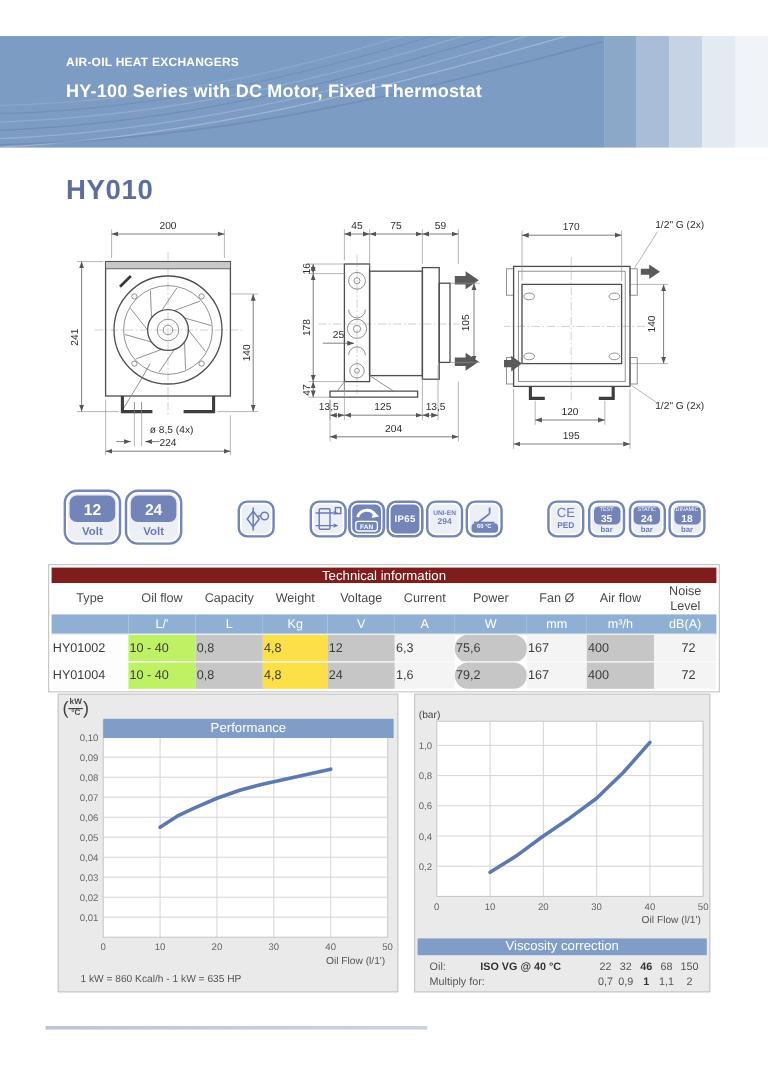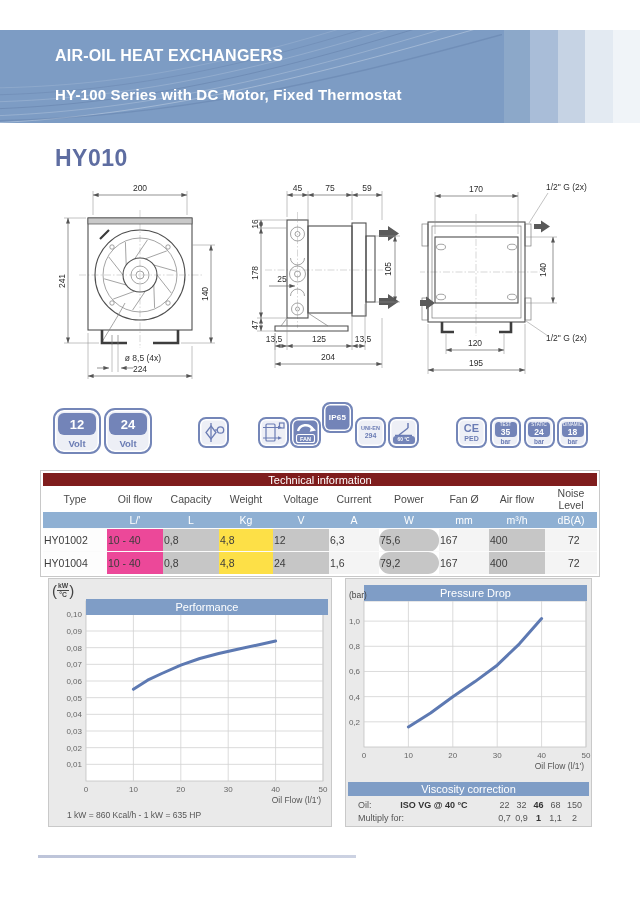--- a/index.html
+++ b/index.html
@@ -3,22 +3,22 @@
 <meta charset="utf-8">
 <style>
   html,body{margin:0;padding:0;background:#fff;font-family:"Liberation Sans",sans-serif;}
   .page{position:relative;width:640px;height:905px;background:#fff;overflow:hidden;}
 
   
   .banner{position:absolute;left:0;top:30px;width:640px;height:93px;display:flex;}
   .banner-main{position:relative;flex:1;background:#7d9cc4;overflow:hidden;}
   .banner-curves{position:absolute;left:0;top:0;}
   .banner-text{position:absolute;left:55px;top:17px;color:#fff;}
-  .banner-text h1{margin:0;font-size:16px;font-weight:bold;letter-spacing:.2px;}
-  .banner-text h2{margin:21px 0 0 0;font-size:15px;font-weight:bold;letter-spacing:.2px;}
+  .banner-text h1{margin:0;font-size:10px;font-weight:bold;letter-spacing:.2px;}
+  .banner-text h2{margin:10px 0 0 0;font-size:15px;font-weight:bold;letter-spacing:.2px;}
   .stripe{height:100%;}
 
   .model{position:absolute;left:55px;top:145px;font-size:23px;font-weight:bold;color:#5e6da1;letter-spacing:.5px;}
 
   
   .draw{position:absolute;}
   .draw text{font-size:8.5px;fill:#2e2e2e;text-anchor:middle;font-family:"Liberation Sans",sans-serif;}
   .draw text.astart{text-anchor:start;}
   .ln{fill:none;stroke:#4f4f4f;stroke-width:1.1;}
   .ln2{fill:none;stroke:#7c7c7c;stroke-width:0.7;}
@@ -32,37 +32,37 @@
   .badge-lg{width:48px;height:46px;border-radius:11px;}
   .badge-sm{width:31px;height:31px;border-radius:8px;}
   .badge-sm.solid{background:#7384b8;}
   .lg-top{height:22px;margin:3px 3px 0 3px;border-radius:6px;background:#7384b8;color:#fff;font-weight:bold;font-size:13px;display:flex;align-items:center;justify-content:center;}
   .lg-bot{text-align:center;color:#6b7cb4;font-weight:bold;font-size:9.5px;margin-top:3px;}
   .bar-top{margin:2.5px 2.5px 0 2.5px;background:#7384b8;border-radius:4px;color:#fff;display:flex;flex-direction:column;align-items:center;height:15.5px;}
   .bt1{font-size:4.5px;margin-top:1.5px;line-height:1;}
   .bt2{font-size:8.5px;font-weight:bold;line-height:1.1;}
   .bar-bot{color:#6b7cb4;font-weight:bold;font-size:6.5px;text-align:center;margin-top:1px;}
   .ce-stack{display:flex;flex-direction:column;align-items:center;justify-content:center;height:100%;color:#6b7cb4;}
-  .ce-top{font-size:11px;font-weight:bold;line-height:1;}
+  .ce-top{font-size:11px;font-weight:normal;line-height:1;}
   .ce-bot{font-size:7px;font-weight:bold;margin-top:1px;}
   .uni-stack{display:flex;flex-direction:column;align-items:center;justify-content:center;height:100%;color:#6b7cb4;font-weight:bold;}
   .uni1{font-size:5.5px;line-height:1.2;}
   .uni2{font-size:7px;line-height:1.1;}
   .ip-txt{display:flex;align-items:center;justify-content:center;height:100%;color:#fff;font-weight:bold;font-size:8px;letter-spacing:.3px;}
   .thermo-strip{position:absolute;left:2.5px;right:2.5px;bottom:2.5px;height:7.5px;background:#7384b8;border-radius:3px;color:#fff;font-size:4.8px;font-weight:bold;display:flex;align-items:center;justify-content:center;}
   .badge-glyph{position:absolute;inset:0;}
 
   
   .ttable-wrap{position:absolute;left:40px;top:470px;width:560px;border:1px solid #c8c8c8;background:#fff;box-sizing:border-box;padding:2px;}
   .t-title{height:13px;background:#7f1d1d;color:#fff;font-size:11px;display:flex;align-items:center;justify-content:center;}
   table.tt{width:100%;border-collapse:collapse;table-layout:fixed;}
   table.tt th{font-weight:normal;color:#4a4a4a;font-size:10.5px;height:24px;background:#fff;}
   table.tt tr.t-units td{background:#8fb0d3;color:#fff;font-size:10.5px;height:14px;text-align:center;}
   table.tt tbody td{font-size:10.5px;color:#3c3c3c;height:20px;border-top:1.5px solid #fbfbfb;}
-  .cA{background:#fdfdfd;}.cB{background:#ec4899;}.cC{background:#c6c6c6;}.cD{background:#fde047;}.cE{background:#c6c6c6;}
+  .cA{background:#fdfdfd;}.cB{background:#bef264;}.cC{background:#c6c6c6;}.cD{background:#fde047;}.cE{background:#c6c6c6;}
   .cF{background:#f4f4f4;}.cG{background:#c6c6c6;border-radius:11px;}.cH{background:#f4f4f4;}.cI{background:#c6c6c6;}.cJ{background:#f4f4f4;padding-left:23px;}
 
   
   .chart-box{position:absolute;background:#eaeaea;border:1px solid #c9c9c9;box-sizing:border-box;}
   .chart-title{position:absolute;height:16px;background:#7f9dc6;color:#fff;font-size:11px;display:flex;align-items:center;justify-content:center;z-index:2;}
   .plot-svg{position:absolute;left:0;top:0;}
   .tick{font-size:8px;fill:#666;font-family:"Liberation Sans",sans-serif;}
   .yunit{position:absolute;left:3px;top:3px;display:flex;align-items:center;color:#444;z-index:3;}
   .yunit .paren{font-size:15px;font-weight:normal;}
   .frac{display:inline-flex;flex-direction:column;font-size:6.8px;font-weight:bold;line-height:1.15;text-align:center;}
@@ -282,21 +282,21 @@
 
   <div class="badge-sm solid" style="left:290px;top:417px;">
     <svg class="badge-glyph" viewBox="0 0 27 27">
       <path d="M6,12 a8,8 0 0 1 14.5,-2" stroke="#fff" stroke-width="2.4" fill="none"></path>
       <path d="M19.5,7 l4.5,4.5 -6.3,1.2 z" fill="#fff"></path>
       <rect x="4.5" y="15.5" width="18" height="8" rx="2" fill="none" stroke="#fff" stroke-width="1.1"></rect>
       <text x="13.5" y="21.8" text-anchor="middle" font-size="5.5" font-weight="bold" fill="#fff" font-family="Liberation Sans, sans-serif">FAN</text>
     </svg>
   </div>
 
-  <div class="badge-sm solid" style="left:322px;top:402px;">
+  <div class="badge-sm solid" style="left:322px;top:417px;">
     <div class="ip-txt">IP65</div>
   </div>
 
   <div class="badge-sm" style="left:355px;top:417px;">
     <div class="uni-stack">
       <span class="uni1">UNI-EN</span>
       <span class="uni2">294</span>
     </div>
   </div>
 
@@ -455,21 +455,20 @@
         <text x="33" y="55" text-anchor="end" class="tick">0,09</text>
         <line x1="37" y1="35.333333333333314" x2="274" y2="35.333333333333314" stroke="#d2d2d2" stroke-width="0.8"></line>
         <text x="33" y="38.333333333333314" text-anchor="end" class="tick">0,10</text>
         <polyline points="84.4,110.3 98.6,101.2 112.8,94.5 131.8,86.2 150.8,79.5 169.7,74.5 188.7,70.3 207.6,66.2 226.6,62.0" fill="none" stroke="#5d79b2" stroke-width="3" stroke-linecap="round" stroke-linejoin="round"></polyline>
       </svg>
     <div class="x-axis-label" style="right:10px;top:216px;">Oil Flow  (l/1')</div>
     <div class="chart-note">1 kW = 860 Kcal/h  -  1 kW = 635 HP</div>
   </div>
 
   <div class="chart-box" style="left:345px;top:578px;width:247px;height:249px;">
-    <div class="chart-title" style="left:18px;right:4px;top:6px;">Pressure Drop</div>
     <div class="bar-unit">(bar)</div>
     <svg class="plot-svg" width="247" height="249">
         <rect x="18" y="22" width="222" height="146" fill="#ffffff" stroke="#c2c2c2" stroke-width="0.8"></rect>
         <text x="18" y="179" text-anchor="middle" class="tick">0</text>
         <line x1="62.400000000000006" y1="22" x2="62.400000000000006" y2="168" stroke="#d2d2d2" stroke-width="0.8"></line>
         <text x="62.400000000000006" y="179" text-anchor="middle" class="tick">10</text>
         <line x1="106.80000000000001" y1="22" x2="106.80000000000001" y2="168" stroke="#d2d2d2" stroke-width="0.8"></line>
         <text x="106.80000000000001" y="179" text-anchor="middle" class="tick">20</text>
         <line x1="151.2" y1="22" x2="151.2" y2="168" stroke="#d2d2d2" stroke-width="0.8"></line>
         <text x="151.2" y="179" text-anchor="middle" class="tick">30</text>

